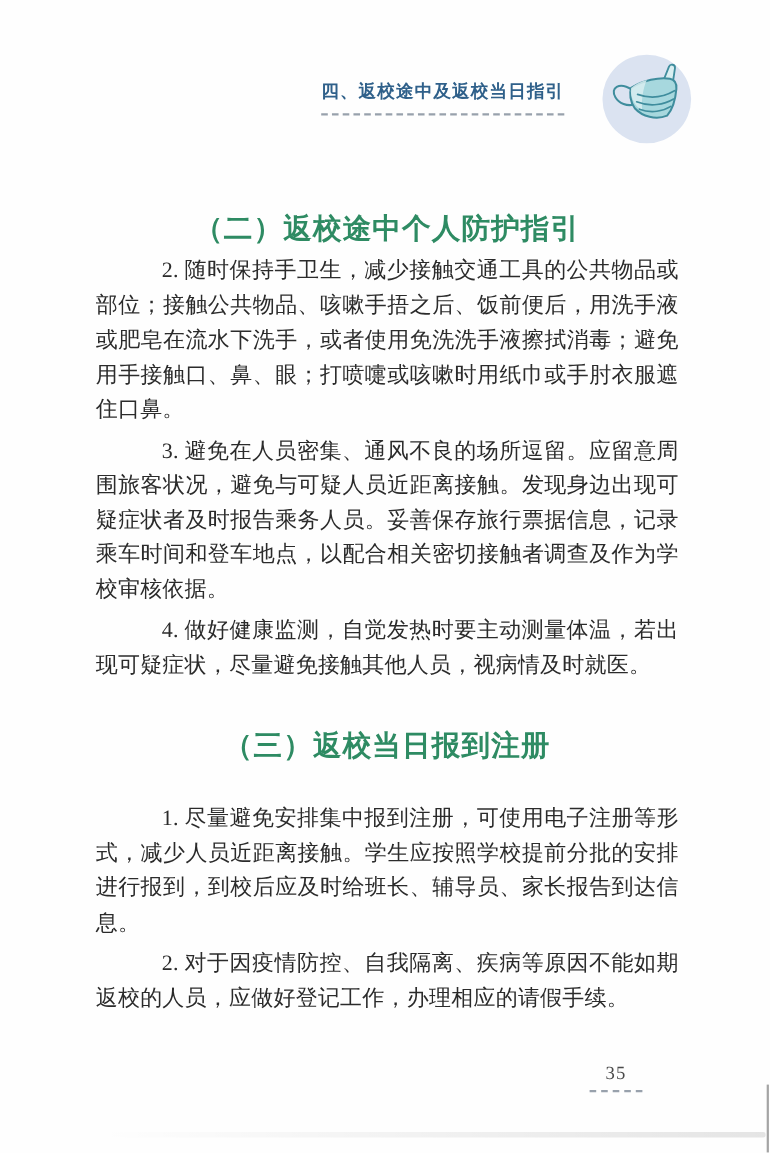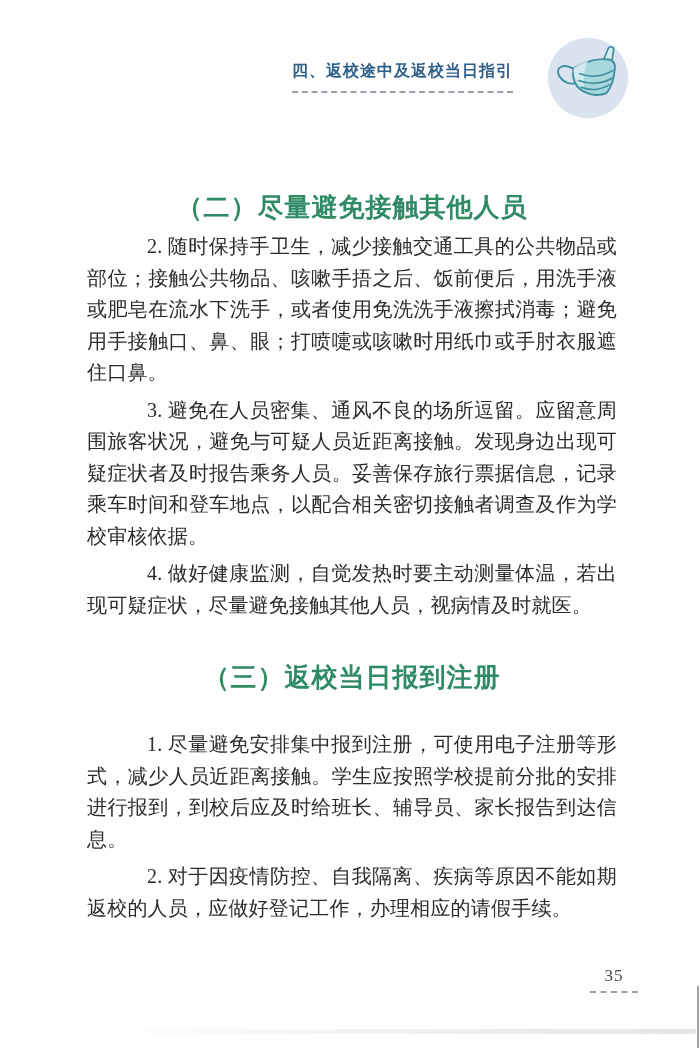--- a/index.html
+++ b/index.html
@@ -12,21 +12,21 @@
     width: 700px;
     height: 1048px;
     background: #fefefe;
     overflow: hidden;
     font-family: "Liberation Serif", "DejaVu Serif", serif;
   }
 
   
   .header {
     position: absolute;
-    top: 36px;
+    top: 48px;
     right: 70px;
     display: flex;
     align-items: center;
   }
   .header-text-block {
     padding-bottom: 9px;
     border-bottom: 2px dashed var(--dashed-line, #98a1ac);
     margin-bottom: 2px;
   }
   .header-title {
@@ -74,21 +74,21 @@
     color: var(--body-text, #2b2b2b);
     letter-spacing: 0.2px;
   }
   .body-para.first-after-title {
     margin-top: 34px;
   }
 
   
   .page-number-block {
     position: absolute;
-    left: 590px;
+    left: 536px;
     top: 966px;
     width: 48px;
     text-align: center;
   }
   .page-number {
     font-size: 17px;
     color: var(--page-number-gray, #4a4a4a);
     letter-spacing: 1px;
   }
   .page-number-dashes {
@@ -139,21 +139,21 @@
         <path d="M33,38 C38,34 44,31 50,29.5 C46,39 44,50 45,62 C41,60 38.5,57.5 37,55 C33.5,49 32,43 33,38 Z" fill="#d9eef1" opacity="0.85"></path>
 
         <path d="M40,45 C54,50 68,48 80,41" fill="none" stroke="#3f8d9d" stroke-width="1.8" stroke-linecap="round"></path>
         <path d="M39,53 C54,59 69,56 79,50" fill="none" stroke="#3f8d9d" stroke-width="1.8" stroke-linecap="round"></path>
         <path d="M42,61 C55,66 68,63 76,58" fill="none" stroke="#3f8d9d" stroke-width="1.8" stroke-linecap="round"></path>
       </svg>
     </div>
   </div>
 
   <div class="content" id="sections">
-      <h2 class="section-title first">（二）尽量避免接触其他人员</h2>
+      <h2 class="section-title first">（二）返校途中个人防护指引</h2>
       <p class="body-para">2. 随时保持手卫生，减少接触交通工具的公共物品或部位；接触公共物品、咳嗽手捂之后、饭前便后，用洗手液或肥皂在流水下洗手，或者使用免洗洗手液擦拭消毒；避免用手接触口、鼻、眼；打喷嚏或咳嗽时用纸巾或手肘衣服遮住口鼻。</p>
       <p class="body-para">3. 避免在人员密集、通风不良的场所逗留。应留意周围旅客状况，避免与可疑人员近距离接触。发现身边出现可疑症状者及时报告乘务人员。妥善保存旅行票据信息，记录乘车时间和登车地点，以配合相关密切接触者调查及作为学校审核依据。</p>
       <p class="body-para">4. 做好健康监测，自觉发热时要主动测量体温，若出现可疑症状，尽量避免接触其他人员，视病情及时就医。</p>
       <h2 class="section-title later">（三）返校当日报到注册</h2>
       <p class="body-para first-after-title">1. 尽量避免安排集中报到注册，可使用电子注册等形式，减少人员近距离接触。学生应按照学校提前分批的安排进行报到，到校后应及时给班长、辅导员、家长报告到达信息。</p>
       <p class="body-para">2. 对于因疫情防控、自我隔离、疾病等原因不能如期返校的人员，应做好登记工作，办理相应的请假手续。</p>
     </div>
 
   <div class="page-number-block">
     <div class="page-number">35</div>

